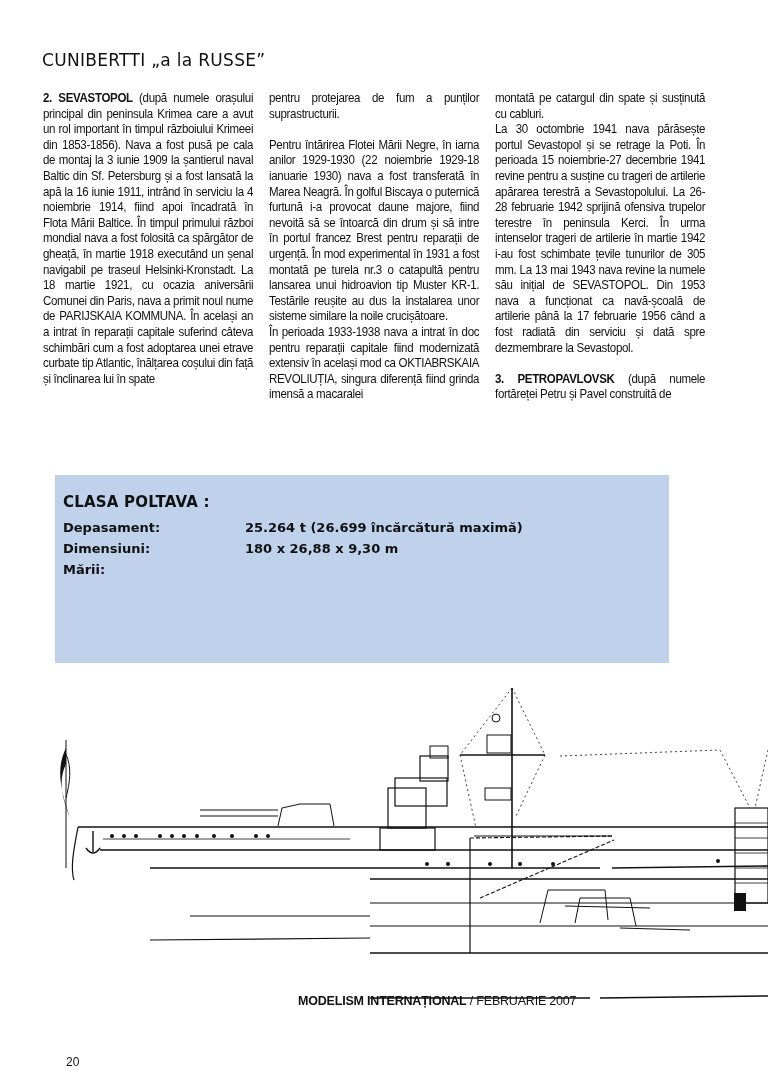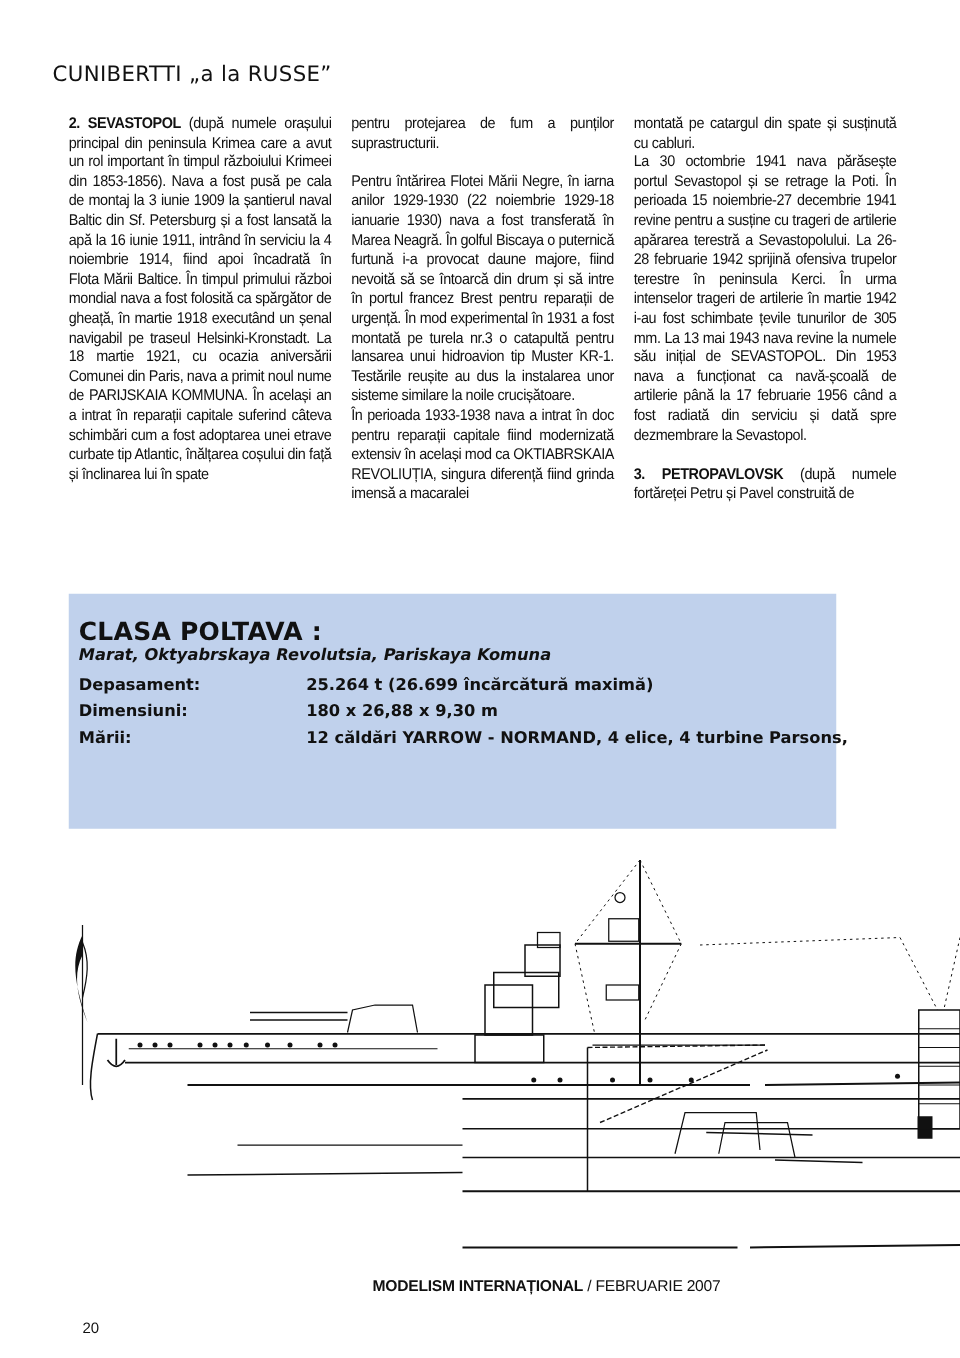--- a/index.html
+++ b/index.html
@@ -1,33 +1,33 @@
 <!DOCTYPE html>
 <html><head>
 <meta charset="utf-8">
 <style>
   html, body { margin: 0; padding: 0; background: #ffffff; }
   body { width: 768px; height: 1086px; position: relative; overflow: hidden; font-family: "Liberation Sans", sans-serif; color: #111; }
   .running-head { position: absolute; left: 42px; top: 50px; font-family: "DejaVu Sans", sans-serif; font-size: 17px; letter-spacing: 0.3px; color: #111; }
-  .columns { position: absolute; top: 91px; left: 55px; width: 678px; display: flex; justify-content: space-between; }
+  .columns { position: absolute; top: 91px; left: 43px; width: 678px; display: flex; justify-content: space-between; }
   .col { width: 216px; font-family: "Liberation Sans", sans-serif; font-size: 12.4px; line-height: 15.6px; text-align: justify; letter-spacing: -0.35px; transform: scaleX(0.93); transform-origin: left top; width: 232px; }
   .col p { margin: 0; }
   .col p.gap { margin-top: 15.6px; }
   .col b { font-weight: bold; }
   .infobox { position: absolute; left: 55px; top: 475px; width: 614px; height: 188px; background: #c0d1ec; }
   .infobox .inner { position: absolute; left: 8px; top: 18px; font-family: "DejaVu Sans", sans-serif; font-weight: bold; font-size: 13px; color: #111; }
-  .ib-title { font-size: 20px; letter-spacing: 0.2px; height: 24px; }
+  .ib-title { font-size: 15px; letter-spacing: 0.2px; height: 24px; }
   .ib-ships { font-style: italic; height: 21px; }
   .ib-row { display: flex; height: 21px; align-items: center; }
   .ib-label { width: 140px; }
   .ib-value { white-space: nowrap; margin-left: 42px; }
   .ib-indent { padding-left: 187px; height: 21px; }
   .drawing { position: absolute; left: 0; top: 668px; width: 768px; height: 345px; }
   .footer-page { position: absolute; left: 66px; top: 1027px; font-size: 12px; margin-top: 28px; }
-  .footer-mag { position: absolute; left: 272px; top: 1022px; font-size: 12.5px; letter-spacing: -0.2px; padding-left: 26px; }
+  .footer-mag { position: absolute; left: 272px; top: 994px; font-size: 12.5px; letter-spacing: -0.2px; padding-left: 26px; }
   .footer-mag b { font-weight: bold; }
 </style>
 </head>
 <body>
 
 <div class="running-head">CUNIBERTTI „a la RUSSE”</div>
 
 <div class="columns">
   <div class="col">
     <p><b>2. SEVASTOPOL</b><span> (după numele orașului principal din peninsula Krimea care a avut un rol important în timpul războiului Krimeei din 1853-1856). Nava a fost pusă pe cala de montaj la 3 iunie 1909 la șantierul naval Baltic din Sf. Petersburg și a fost lansată la apă la 16 iunie 1911, intrând în serviciu la 4 noiembrie 1914, fiind apoi încadrată în Flota Mării Baltice. În timpul primului război mondial nava a fost folosită ca spărgător de gheață, în martie 1918 executând un șenal navigabil pe traseul Helsinki-Kronstadt. La 18 martie 1921, cu ocazia aniversării Comunei din Paris, nava a primit noul nume de PARIJSKAIA KOMMUNA. În același an a intrat în reparații capitale suferind câteva schimbări cum a fost adoptarea unei etrave curbate tip Atlantic, înălțarea coșului din față și înclinarea lui în spate</span></p>
@@ -40,32 +40,30 @@
   <div class="col">
     <p>montată pe catargul din spate și susținută cu cabluri.</p>
     <p>La 30 octombrie 1941 nava părăsește portul Sevastopol și se retrage la Poti. În perioada 15 noiembrie-27 decembrie 1941 revine pentru a susține cu trageri de artilerie apărarea terestră a Sevastopolului. La 26-28 februarie 1942 sprijină ofensiva trupelor terestre în peninsula Kerci. În urma intenselor trageri de artilerie în martie 1942 i-au fost schimbate țevile tunurilor de 305 mm. La 13 mai 1943 nava revine la numele său inițial de SEVASTOPOL. Din 1953 nava a funcționat ca navă-școală de artilerie până la 17 februarie 1956 când a fost radiată din serviciu și dată spre dezmembrare la Sevastopol.</p>
     <p class="gap"><b>3. PETROPAVLOVSK</b><span> (după numele fortăreței Petru și Pavel construită de</span></p>
   </div>
 </div>
 
 <div class="infobox">
   <div class="inner">
     <div class="ib-title">CLASA POLTAVA :</div>
-    <div class="ib-ships">Marat, Oktyabrskaya Revolutsia, Pariskaya Komuna</div>
     <div class="ib-row">
       <span class="ib-label">Depasament:</span>
       <span class="ib-value">25.264 t (26.699 încărcătură maximă)</span>
     </div>
     <div class="ib-row">
       <span class="ib-label">Dimensiuni:</span>
       <span class="ib-value">180 x 26,88 x 9,30 m</span>
     </div>
     <div class="ib-row">
       <span class="ib-label">Mării:</span>
-      <span class="ib-value">12 căldări YARROW - NORMAND, 4 elice, 4 turbine Parsons,</span>
     </div>
   </div>
 </div>
 
 <svg class="drawing" viewBox="0 0 768 345" fill="none" stroke="#111" stroke-width="1.2">
 
   <g>
     <line x1="66" y1="72" x2="66" y2="200" stroke-width="1"></line>
     <path d="M66 80 C56 100 60 120 70 150 C62 130 58 112 66 96 Z" fill="#111" stroke="none"></path>
     <path d="M66 86 C72 100 70 114 66 130" stroke-width="1"></path>

